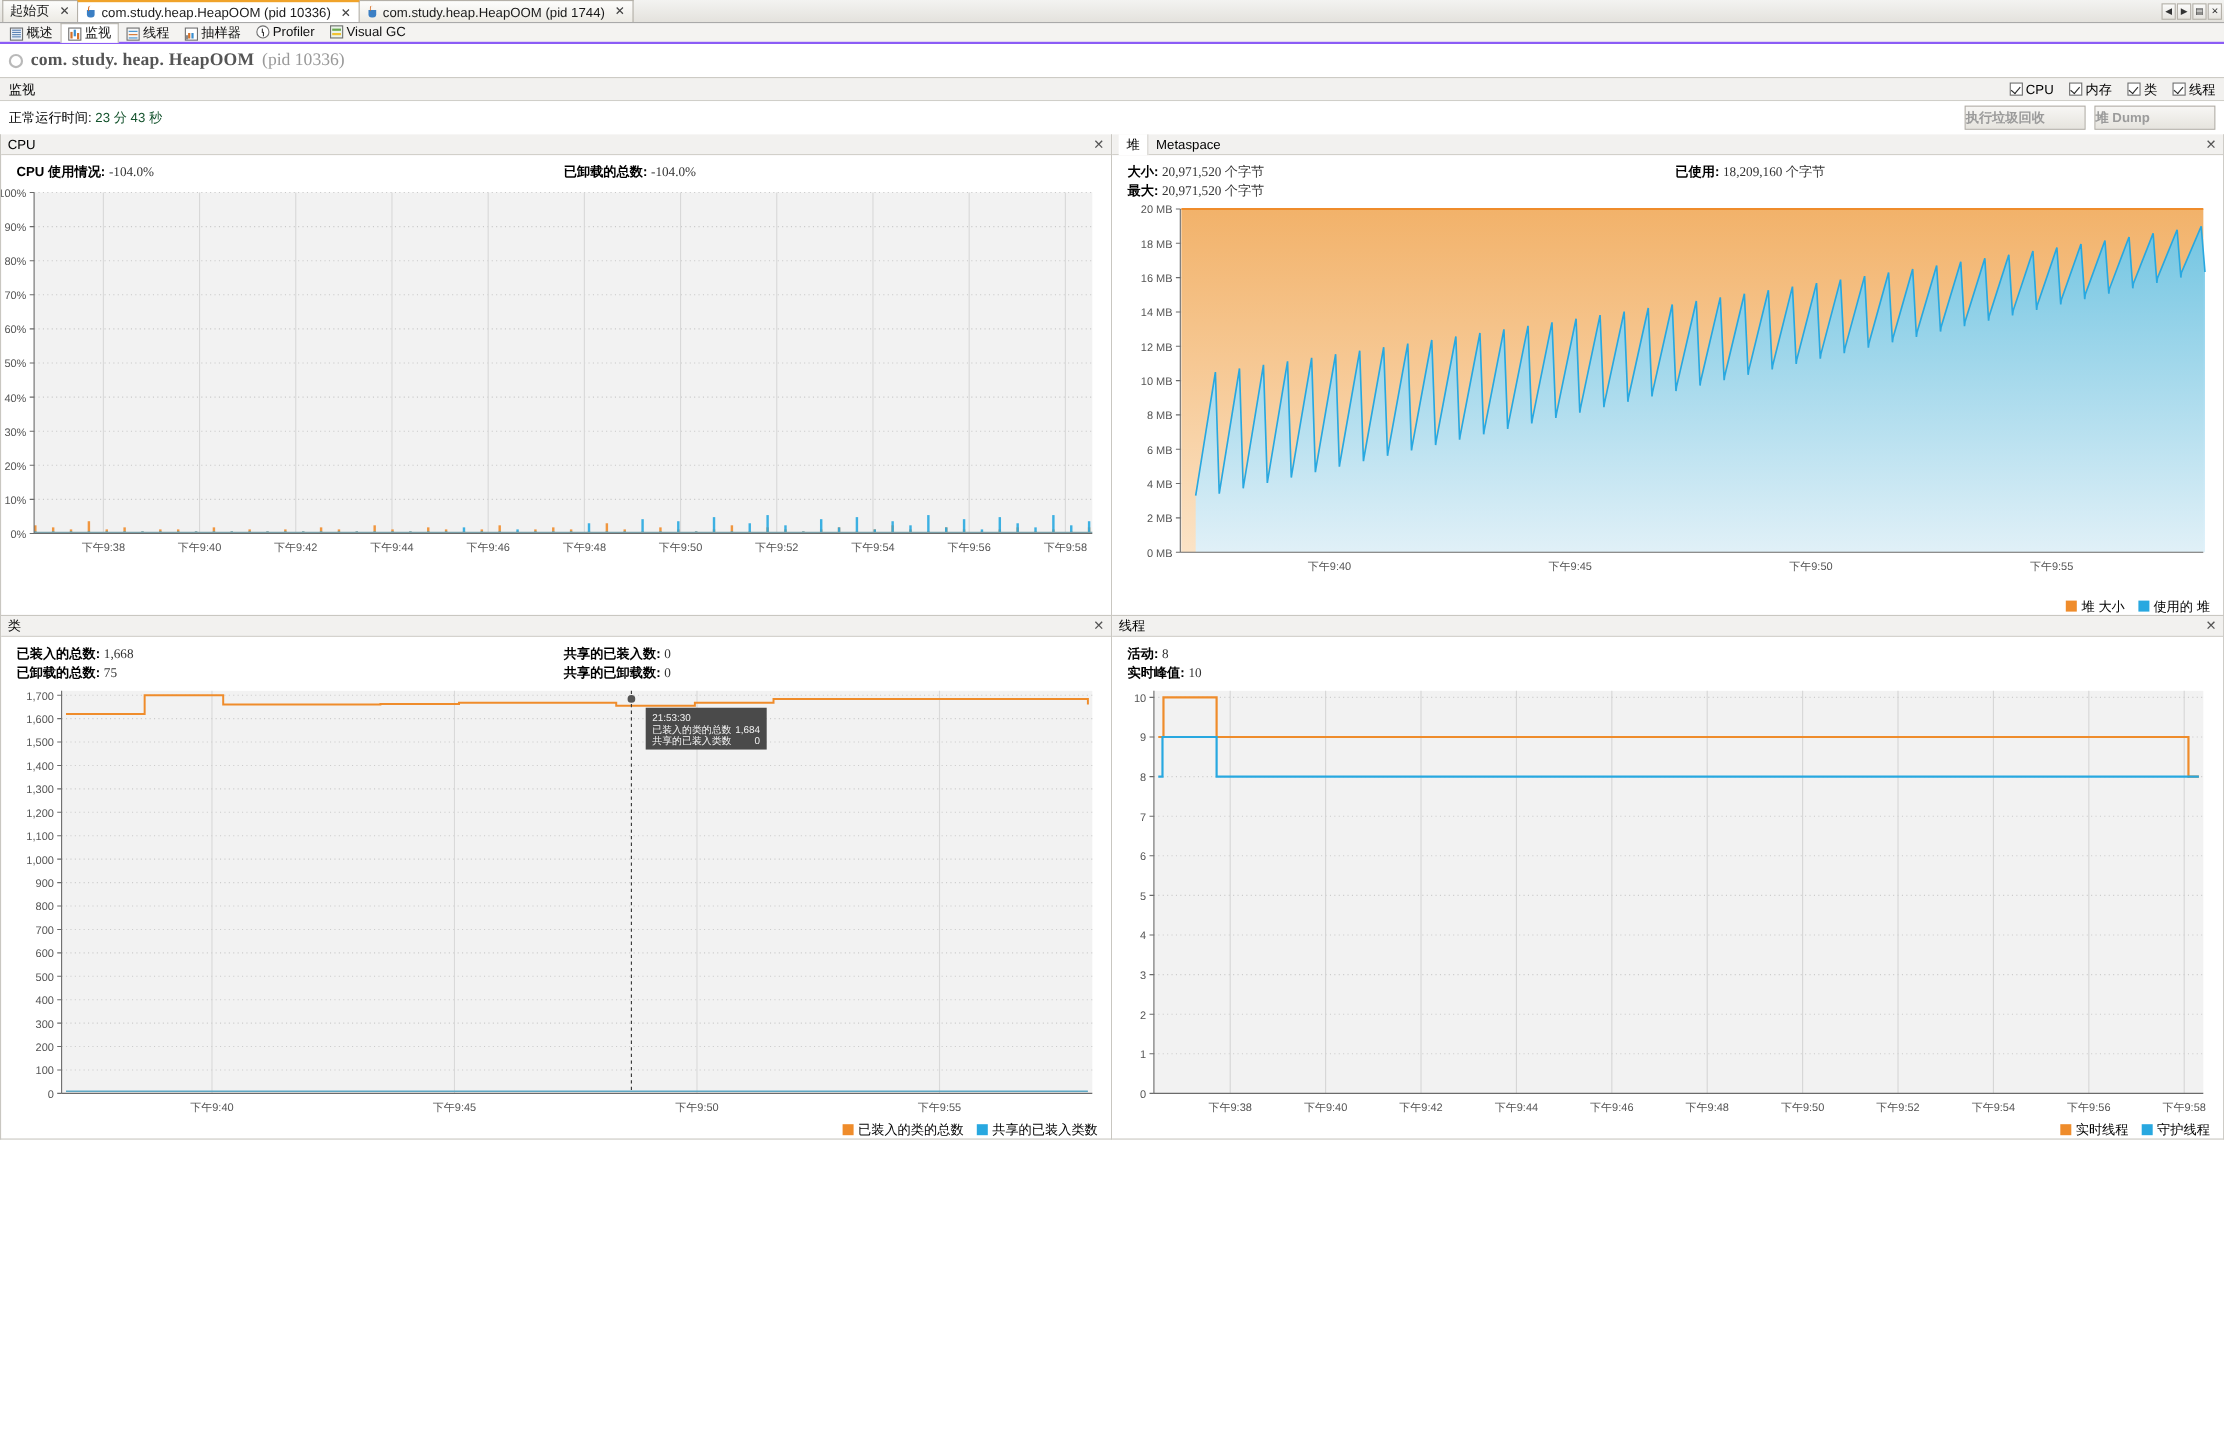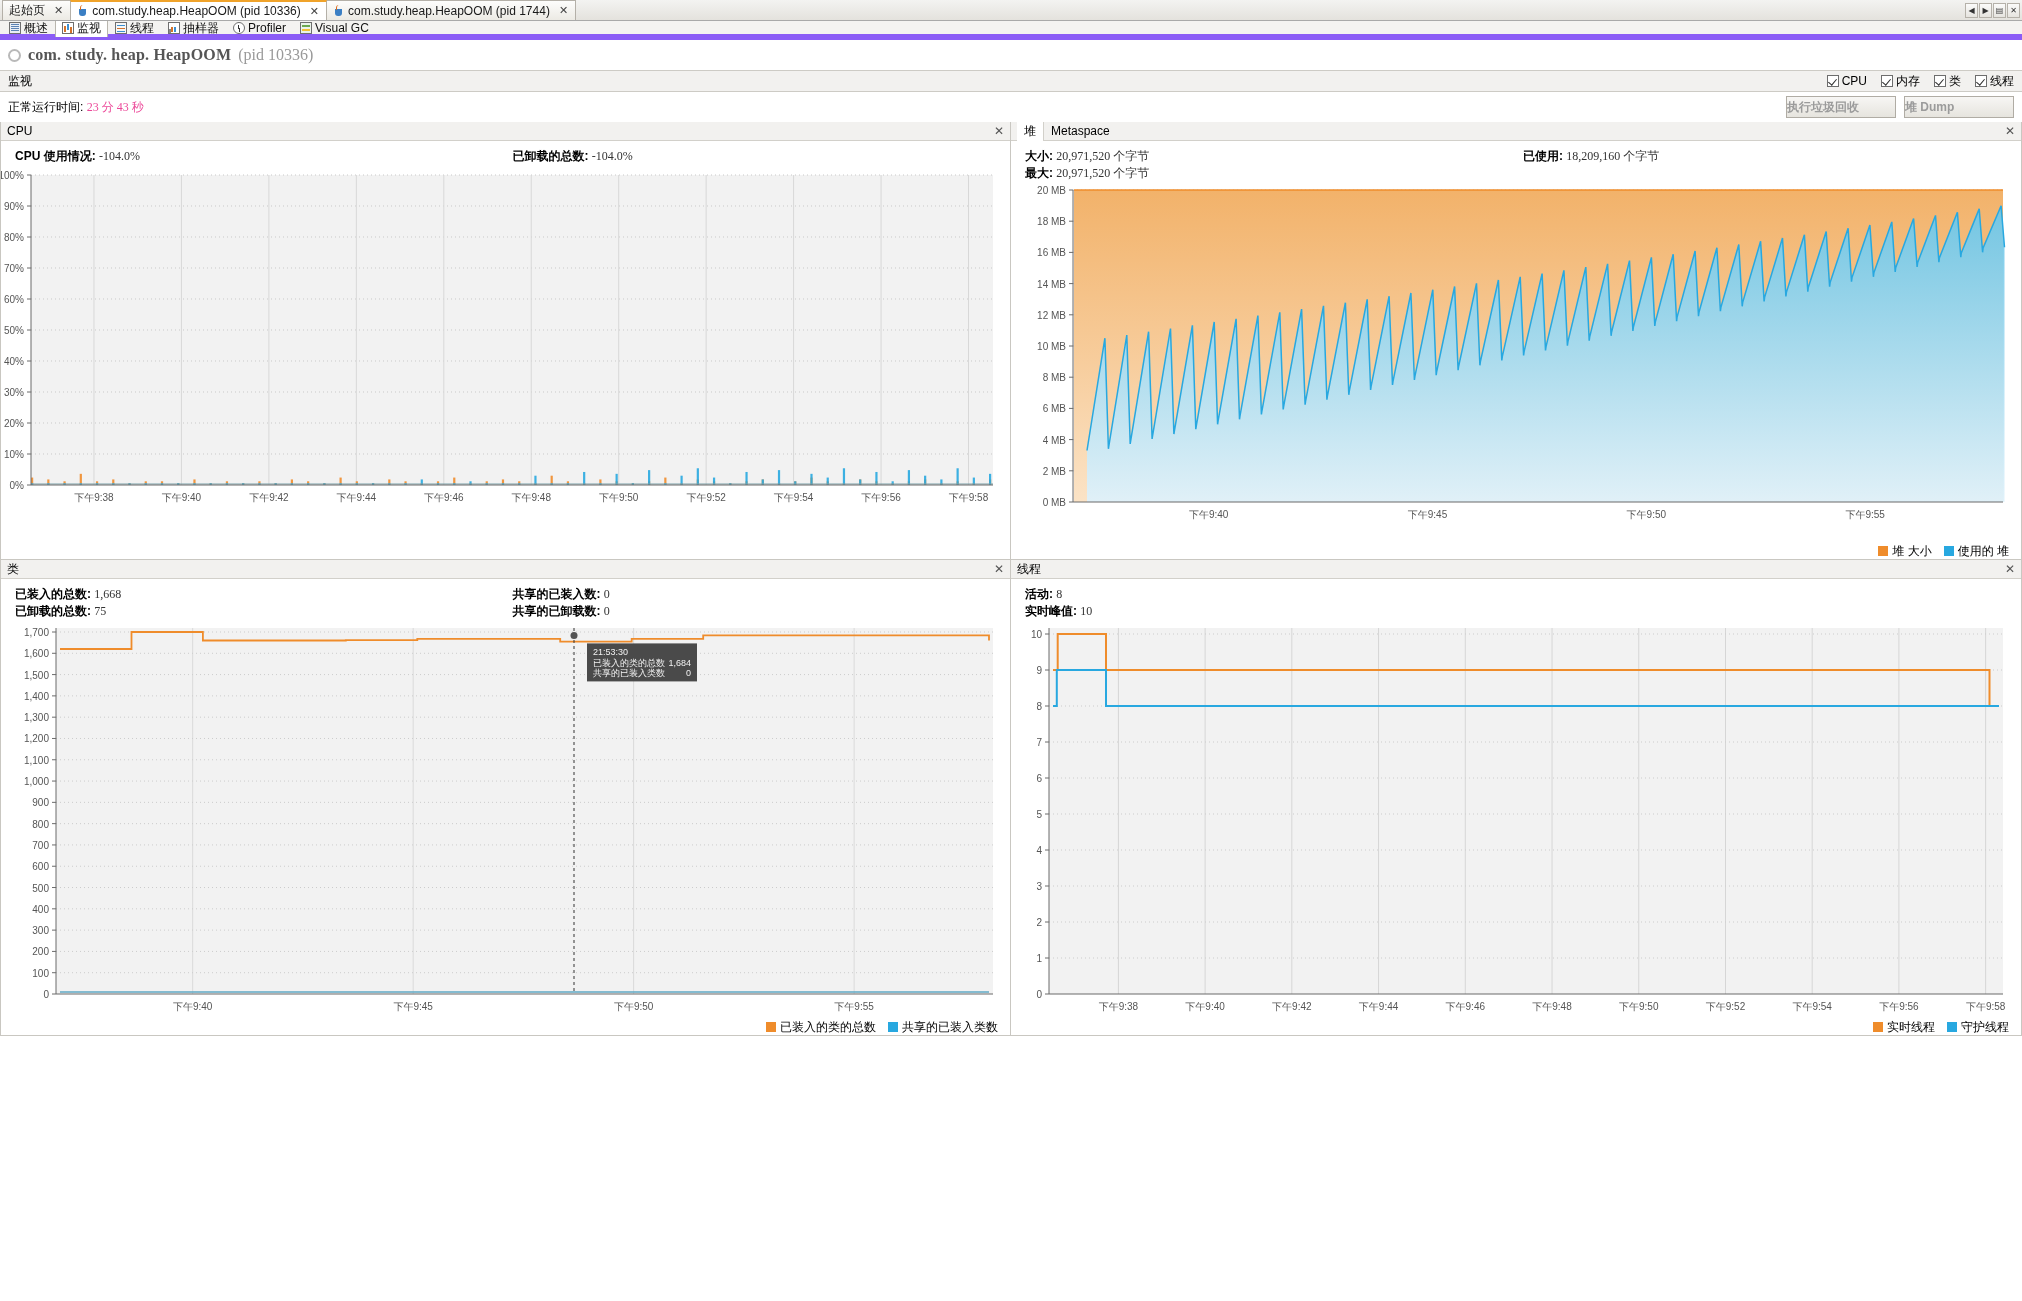--- a/index.html
+++ b/index.html
@@ -82,23 +82,23 @@
     font-size: 8px;
     line-height: 13px;
     text-align: center;
     color: #333;
     cursor: pointer;
   }
   
   .viewtabs {
     height: 19px;
     background: #f4f3f1;
-    border-bottom: 6px solid #8b5cf6;
-    display: flex;
-    align-items: center;
+    border-bottom: 2px solid #8b5cf6;
+    display: flex;
+    align-items: flex-start;
     padding-left: 2px;
   }
   .vtab {
     display: flex;
     align-items: center;
     gap: 3px;
     padding: 0 6px;
     font-size: 12px;
     color: #111;
     border: 1px solid transparent;
@@ -181,21 +181,21 @@
   .uptimerow {
     height: 30px;
     display: flex;
     align-items: center;
     justify-content: space-between;
     padding: 0 8px;
     background: #fff;
   }
   .uptime { font-size: 12px; }
   .uptime b { font-weight: 400; }
-  .uptime .val { font-family: Liberation Serif, serif; color:#ec4899;}
+  .uptime .val { font-family: Liberation Sans, sans-serif; color:#14532d;}
   .btnrow { display: flex; gap: 8px; }
   .gbtn {
     min-width: 110px;
     height: 22px;
     border: 1px solid #b0aca4;
     background: linear-gradient(to bottom,#f7f6f4,#e6e4de);
     color: #9b9b9b;
     font-size: 12px;
     line-height: 20px;
     cursor: default;

